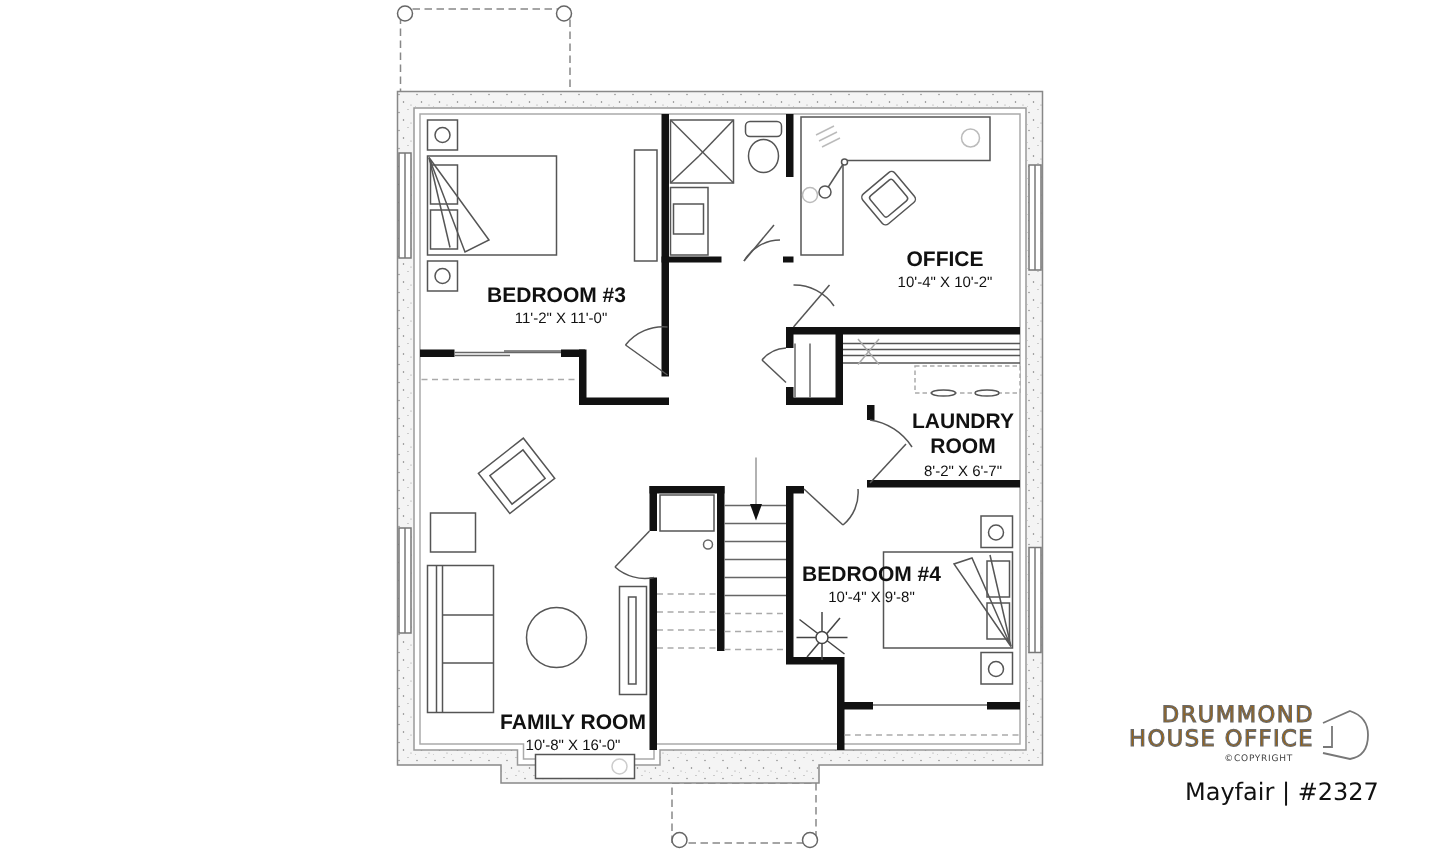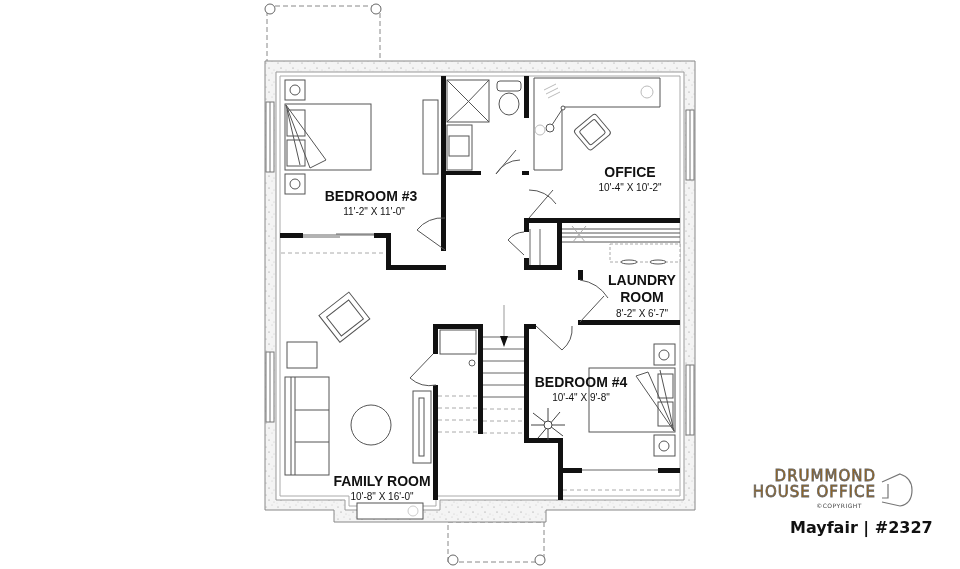--- a/index.html
+++ b/index.html
@@ -4,21 +4,21 @@
 <style>
   html, body { margin: 0; padding: 0; background: #ffffff; }
   body { width: 960px; height: 569px; position: relative; overflow: hidden; font-family: "Liberation Sans", sans-serif; }
   #plan { position: absolute; left: 0; top: 0; width: 960px; height: 569px; }
   .room-name { font-family: "Liberation Sans", sans-serif; font-weight: bold; font-size: 14px; fill: #111; }
   .room-dim { font-family: "Liberation Sans", sans-serif; font-size: 10px; fill: #111; }
   .brand { position: absolute; right: 84px; top: 468px; text-align: right; }
   .brand-line { font-family: "DejaVu Sans", sans-serif; font-size: 15px; letter-spacing: 1px; color: #a16207;
     -webkit-text-stroke: 0.8px #6a6a6a; line-height: 16px; font-weight: normal; }
   .brand-copy { font-family: "DejaVu Sans", sans-serif; font-size: 6px; color: #444; letter-spacing: 0.5px; margin-top: 2px; text-align: right; padding-right: 14px; }
-  .plan-title { position: absolute; left: 790px; top: 518px; font-family: "DejaVu Sans", sans-serif; font-size: 16px; color: #111; font-weight: bold; }
+  .plan-title { position: absolute; left: 790px; top: 518px; font-family: "DejaVu Sans", sans-serif; font-size: 16px; color: #111; }
   .logo-d { position: absolute; left: 878px; top: 470px; }
 </style>
 </head>
 <body>
 
 <svg id="plan" viewBox="0 0 960 569" xmlns="http://www.w3.org/2000/svg">
   <defs>
     <pattern id="speckle" width="12" height="12" patternUnits="userSpaceOnUse">
       <rect width="12" height="12" fill="#f4f4f4"></rect>
       <circle cx="2" cy="3" r="0.5" fill="#888"></circle>

